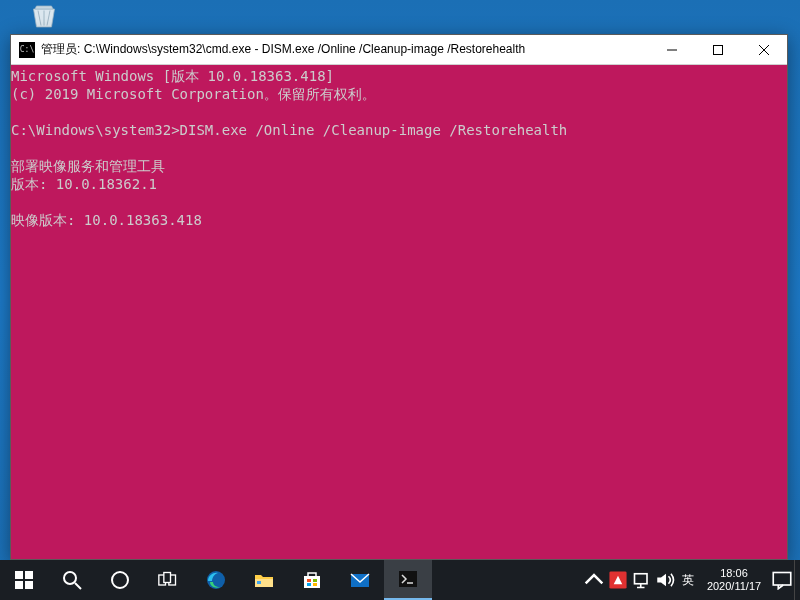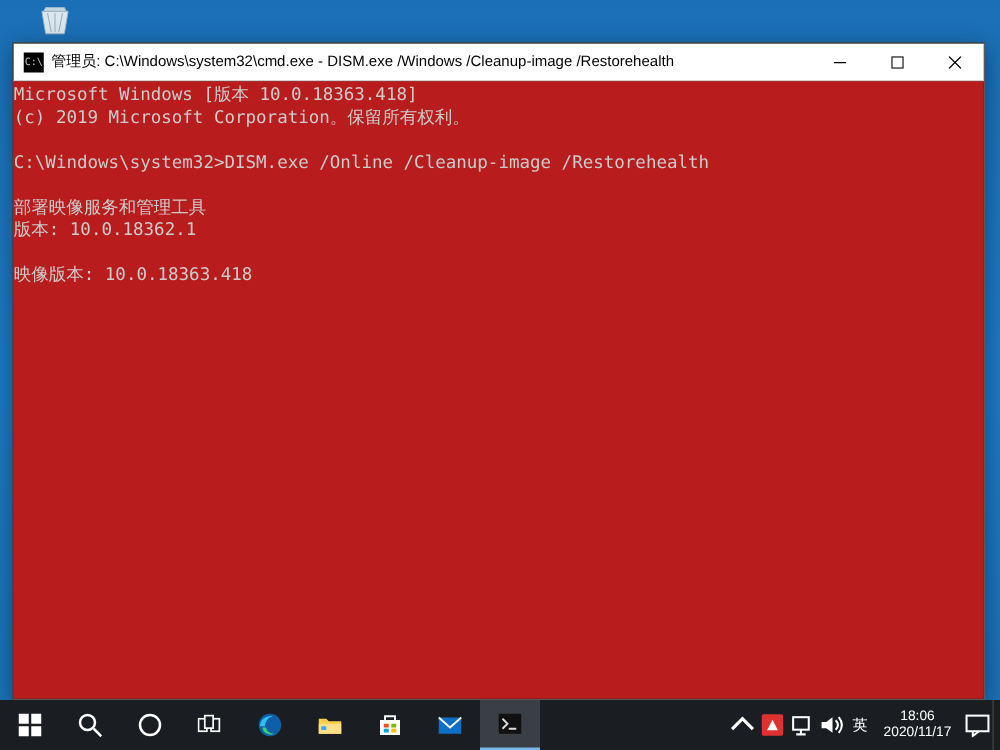--- a/index.html
+++ b/index.html
@@ -26,21 +26,21 @@
   .titlebar .app-icon {
     width: 16px; height: 16px; margin: 0 6px 0 8px; background:#000; display:flex; align-items:center; justify-content:center;
   }
   .titlebar .app-icon span { color:#c0c0c0; font-size:8px; font-family:Consolas,monospace; line-height:1; }
   .titlebar .title { flex: 0 1 auto; font-size: 12px; color:#000; white-space:nowrap; overflow:hidden; }
   .titlebar .spacer { flex:1; }
   .titlebar .ctrl { width: 46px; height: 30px; display:flex; align-items:center; justify-content:center; }
   .titlebar .ctrl svg { width:10px; height:10px; }
 
   .console {
-    flex:1; background:#b91c1c; color:#cccccc; padding: 2px 0 0 0;
+    flex:1; background:#be185d; color:#cccccc; padding: 2px 0 0 0;
     font-family: "NSimSun","SimSun","Consolas",monospace; font-size: 14px; line-height: 18px;
     white-space: pre; overflow:hidden;
   }
 
   
   .taskbar {
     position:absolute; left:0; right:0; bottom:0; height:40px;
     background: #1a1e23; display:flex; align-items:stretch; color:#fff;
   }
   .taskbar .btn { width:48px; display:flex; align-items:center; justify-content:center; }
@@ -66,21 +66,21 @@
       <path d="M14 8 L34 8 L36 12 L12 12 Z" fill="#c6d6e1" stroke="#9fb6c6" stroke-width="1"></path>
       <path d="M16 14 L20 34 M24 14 L24 34 M32 14 L28 34" stroke="#8fa8b8" stroke-width="1" fill="none"></path>
     </svg>
   </div>
 
   <div class="window">
     <div class="titlebar">
       <div class="app-icon">
           <span>C:\</span>
         </div>
-      <div class="title">管理员: C:\Windows\system32\cmd.exe - DISM.exe  /Windows /Cleanup-image /Restorehealth</div>
+      <div class="title">管理员: C:\Windows\system32\cmd.exe - DISM.exe  /Online /Cleanup-image /Restorehealth</div>
       <div class="spacer"></div>
       <div class="ctrl">
         <svg viewBox="0 0 10 10">
             <path d="M0 5 H10" stroke="#000" stroke-width="1"></path>
           </svg>
       </div>
       <div class="ctrl">
         <svg viewBox="0 0 10 10">
             <rect x="0.5" y="0.5" width="9" height="9" fill="none" stroke="#000" stroke-width="1"></rect>
           </svg>

